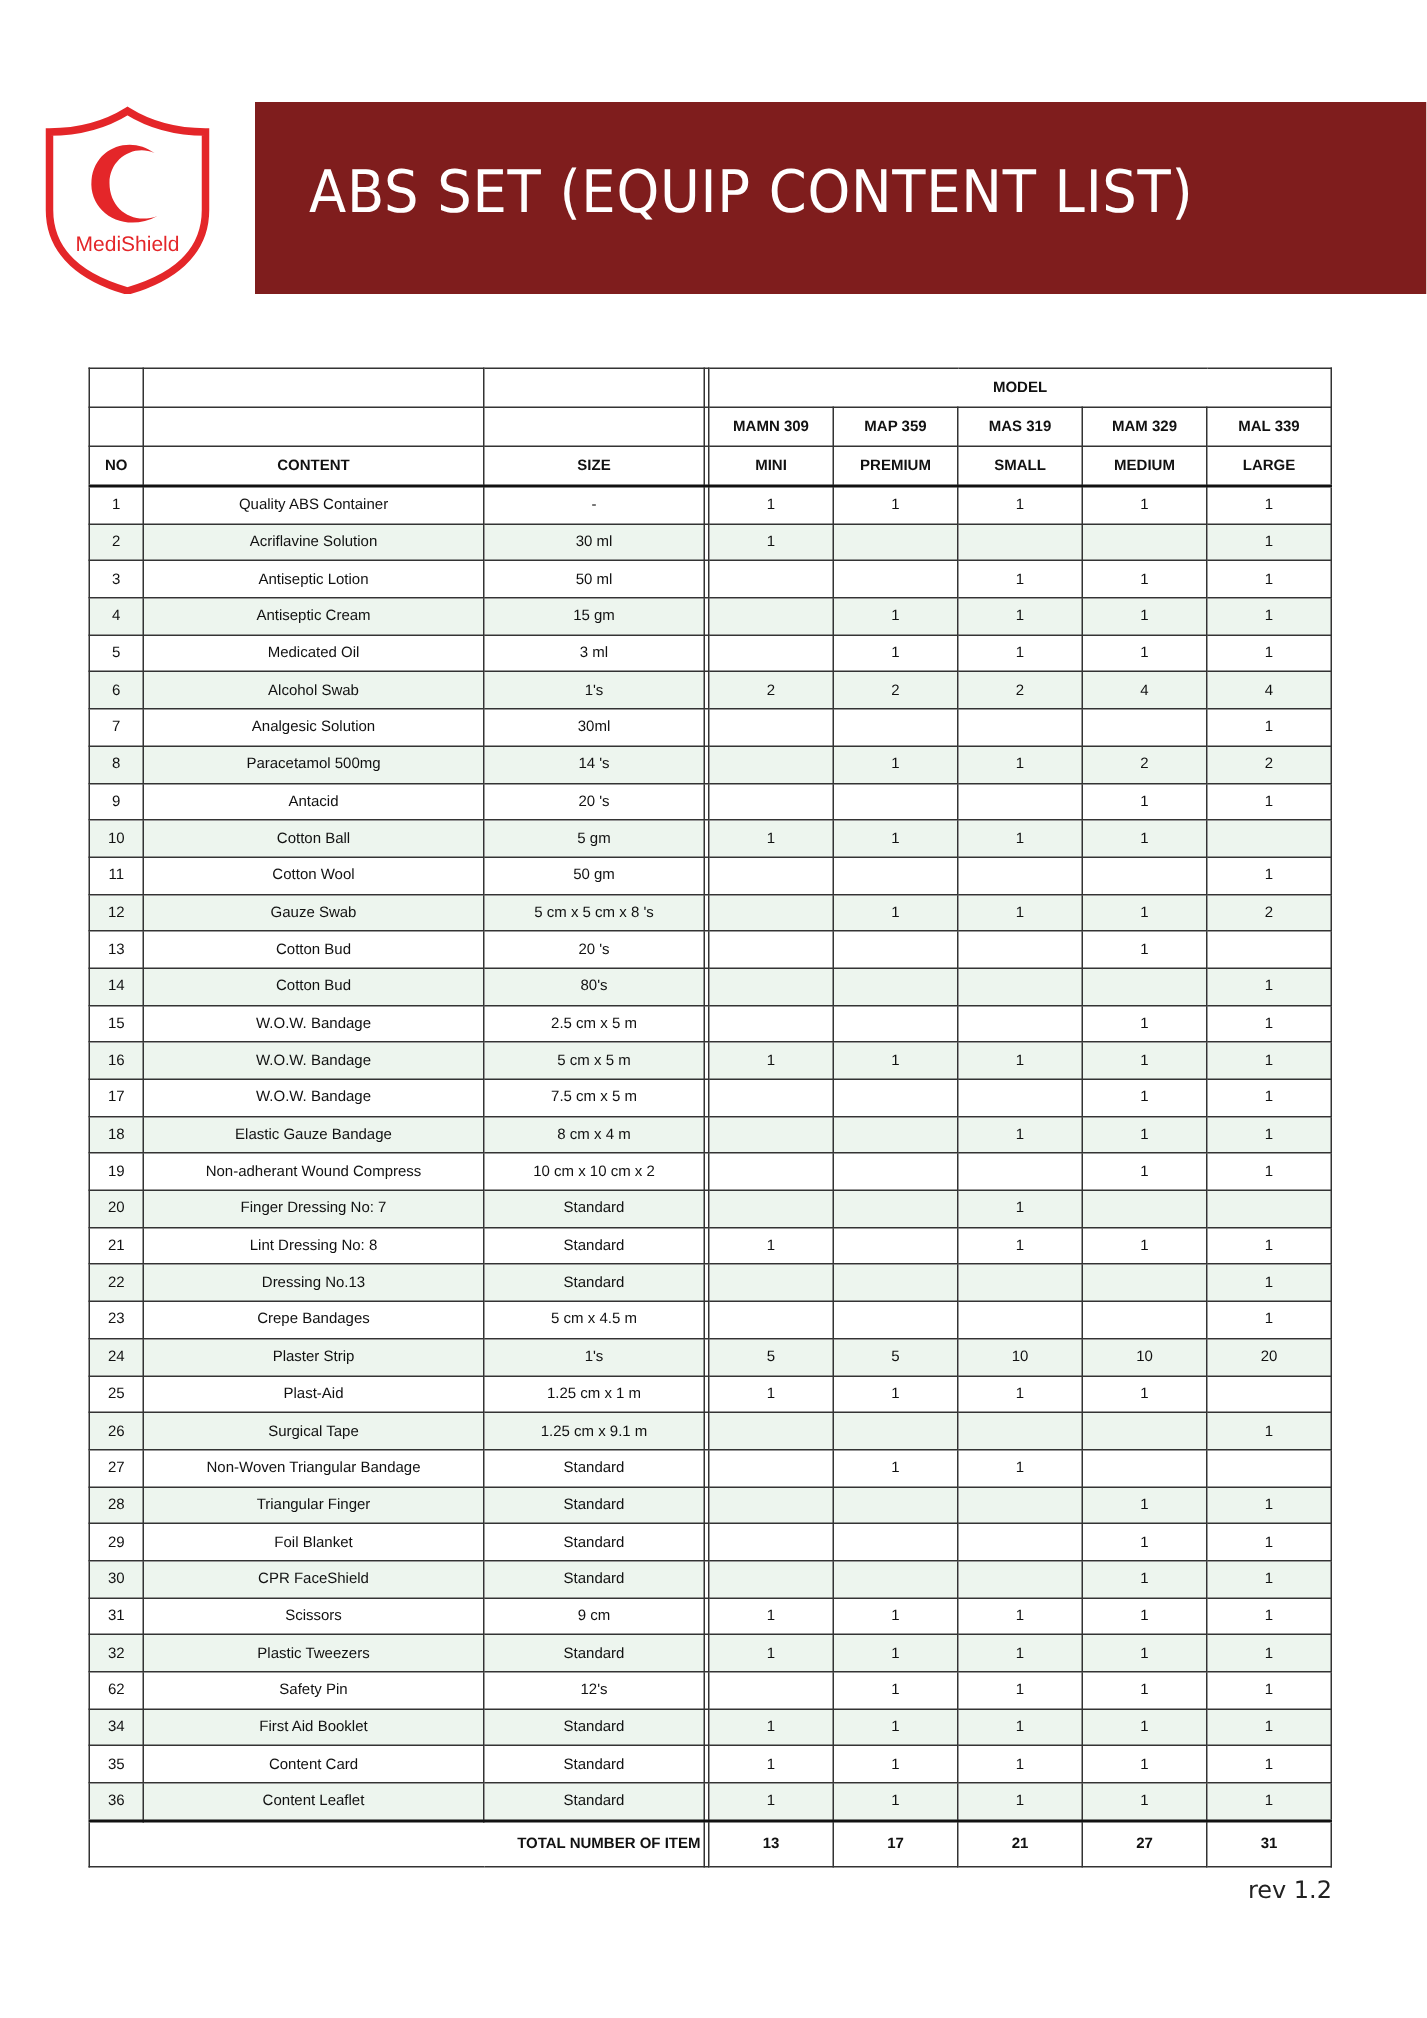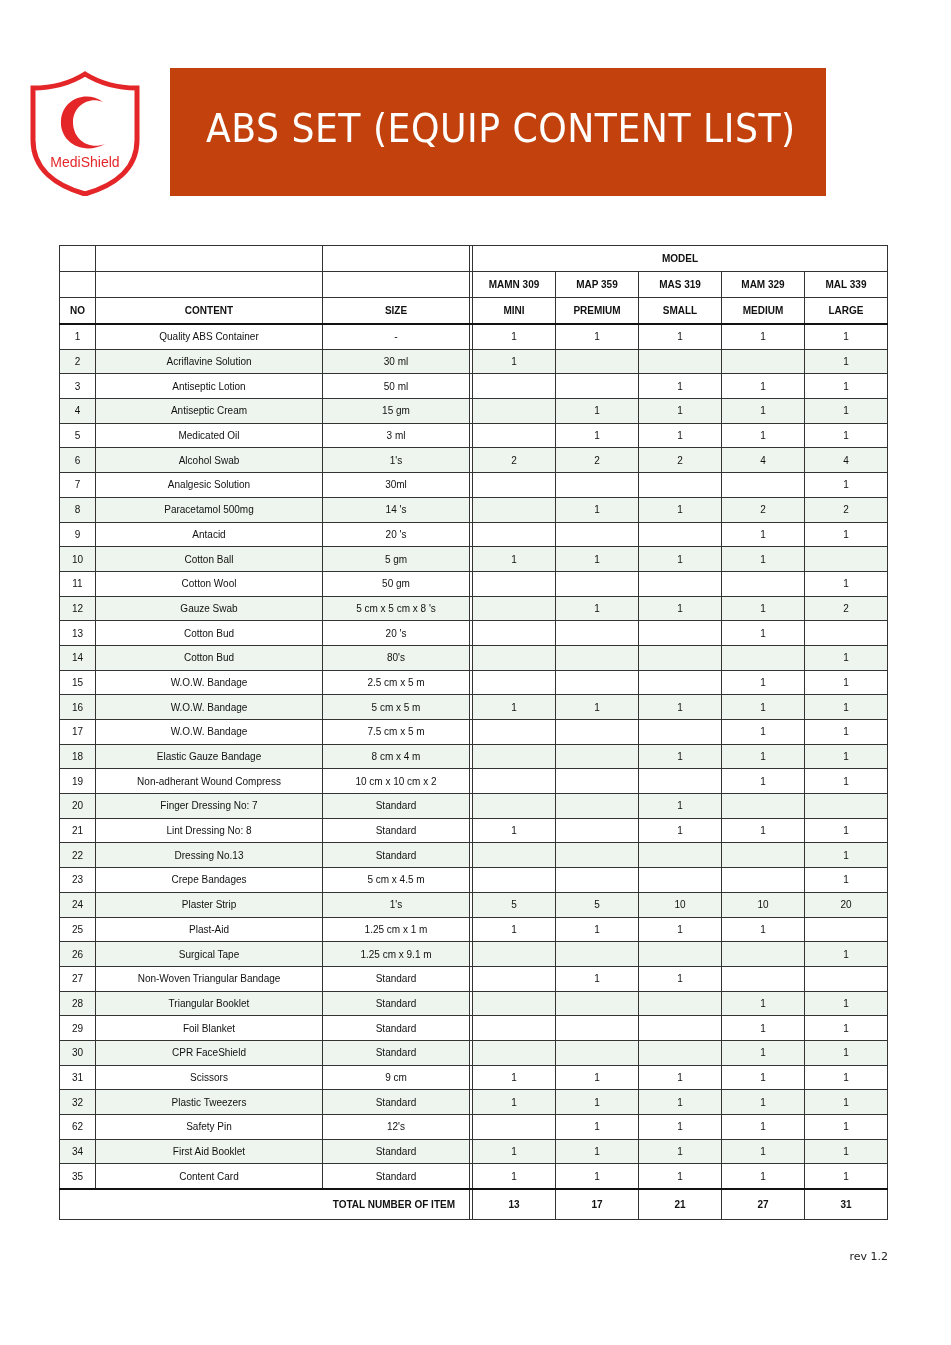--- a/index.html
+++ b/index.html
@@ -1,29 +1,29 @@
 <!DOCTYPE html>
 <html><head>
 <meta charset="utf-8">
 <style>
   html,body{margin:0;padding:0;background:#fff;}
   body{width:951px;height:1345px;position:relative;font-family:"Liberation Sans",sans-serif;color:#111;overflow:hidden;}
   .logo{position:absolute;left:29px;top:70px;width:112px;height:126px;}
-  .banner{position:absolute;left:170px;top:68px;width:656px;height:128px;background:#c2410c;}
+  .banner{position:absolute;left:170px;top:68px;width:781px;height:128px;background:#7f1d1d;}
   .banner-title{position:absolute;left:36px;top:38px;font-family:"DejaVu Sans",sans-serif;font-size:39px;color:#fff;letter-spacing:0.5px;white-space:nowrap;transform:scaleX(0.93);transform-origin:left center;}
   table{position:absolute;left:59px;top:245px;border-collapse:collapse;font-size:10px;table-layout:fixed;}
   td{border:1px solid #333;height:23.7px;padding:0 2px;text-align:center;white-space:nowrap;overflow:hidden;}
   td.gap{width:2px;padding:0;border-left:1px solid #333;border-right:1px solid #333;}
   td.left{text-align:center;}
   tr.hd td{font-weight:bold;height:25px;}
   tr.alt td{background:#edf5ee;}
   tr.alt td.gap{background:#fff;}
   tr.total td{font-weight:bold;height:29px;}
-  tr.total td.tlabel{text-align:right;padding-right:14px;}
-  .rev{position:absolute;right:63px;top:1250px;font-family:"DejaVu Sans",sans-serif;font-size:11px;color:#222;}
+  tr.total td.tlabel{text-align:right;padding-right:2px;}
+  .rev{position:absolute;right:63px;top:1250px;font-family:"DejaVu Sans",sans-serif;font-size:16px;color:#222;}
 </style>
 </head>
 <body>
 
 <svg class="logo" viewBox="0 0 112 126">
   <path d="M56 4 C40 14 22 18 4 18 L4 70 C4 100 28 116 56 124 C84 116 108 100 108 70 L108 18 C90 18 72 14 56 4 Z" fill="#fff" stroke="#e42629" stroke-width="5"></path>
   <path d="M74 32 C58 20 34 28 32 50 C30 72 54 86 76 74 C60 80 44 70 44 52 C44 36 60 26 74 32 Z" fill="#e42629"></path>
   <text x="56" y="97" text-anchor="middle" font-family="Liberation Sans, sans-serif" font-size="14" fill="#e42629">MediShield</text>
 </svg>
 
@@ -365,21 +365,21 @@
         <td>Standard</td>
         <td class="gap"></td>
         <td></td>
         <td>1</td>
         <td>1</td>
         <td></td>
         <td></td>
       </tr>
       <tr class="alt">
         <td>28</td>
-        <td class="left">Triangular Booklet</td>
+        <td class="left">Triangular Finger</td>
         <td>Standard</td>
         <td class="gap"></td>
         <td></td>
         <td></td>
         <td></td>
         <td>1</td>
         <td>1</td>
       </tr>
       <tr>
         <td>29</td>
@@ -443,20 +443,31 @@
         <td class="gap"></td>
         <td>1</td>
         <td>1</td>
         <td>1</td>
         <td>1</td>
         <td>1</td>
       </tr>
       <tr>
         <td>35</td>
         <td class="left">Content Card</td>
+        <td>Standard</td>
+        <td class="gap"></td>
+        <td>1</td>
+        <td>1</td>
+        <td>1</td>
+        <td>1</td>
+        <td>1</td>
+      </tr>
+      <tr class="alt">
+        <td>36</td>
+        <td class="left">Content Leaflet</td>
         <td>Standard</td>
         <td class="gap"></td>
         <td>1</td>
         <td>1</td>
         <td>1</td>
         <td>1</td>
         <td>1</td>
       </tr>
       <tr class="total" style="border-top: 2px solid rgb(17, 17, 17);">
         <td class="tlabel" colspan="3">TOTAL NUMBER OF ITEM</td>

